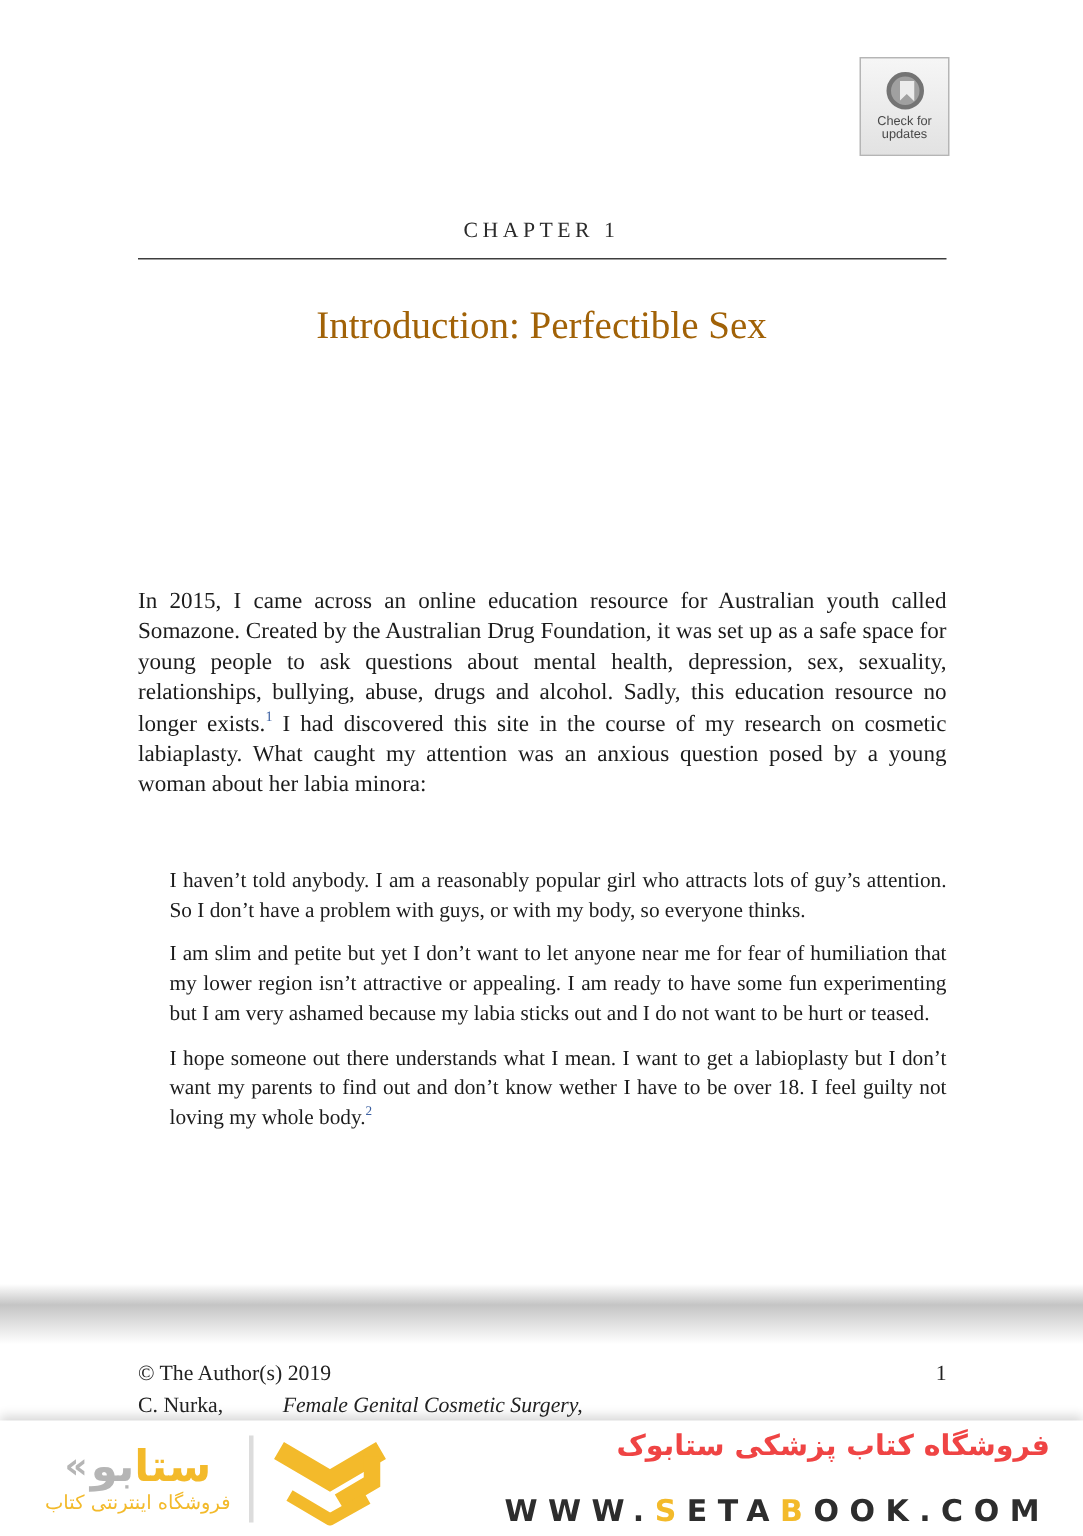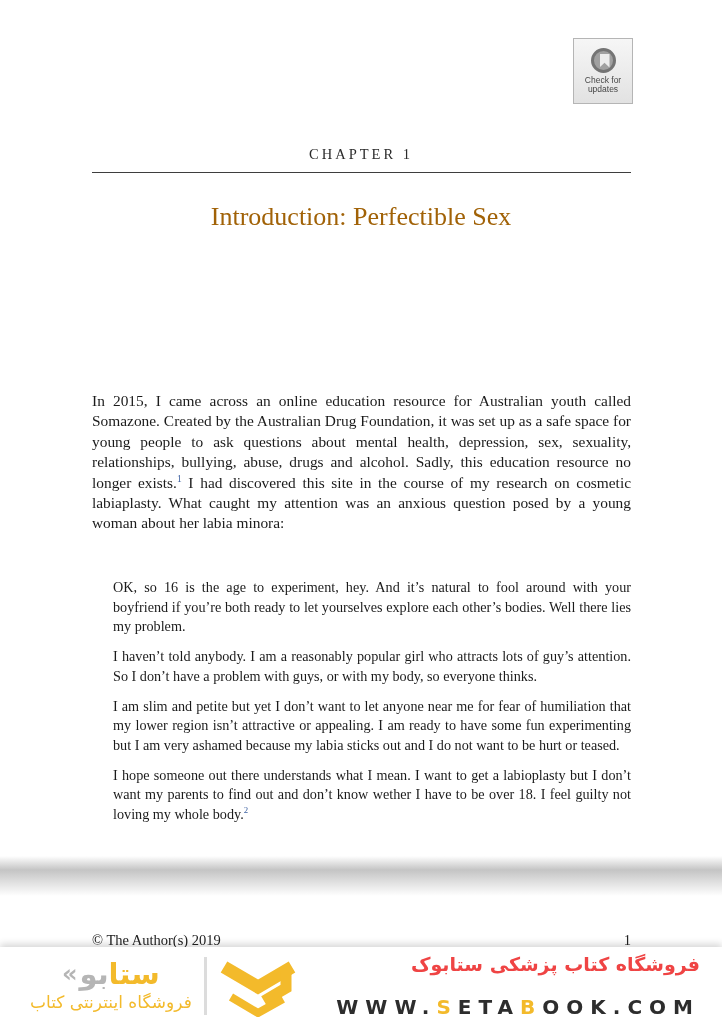--- a/index.html
+++ b/index.html
@@ -40,37 +40,37 @@
     font-size:14.2px; line-height:19.7px; text-align:justify; }
   .quotes p { margin:0 0 10px 0; }
 
   
   .shadow-band { position:absolute; top:856px; left:0; width:722px; height:40px;
     background:linear-gradient(180deg, rgba(255,255,255,0) 0%, rgba(193,193,193,0.95) 35%, rgba(255,255,255,1) 100%); }
 
   
   .footer { position:absolute; top:907px; left:92px; width:539px; font-size:14.5px;
     line-height:19px; color:#222; }
-  .footer .row1 { display:flex; justify-content:space-between;margin-top:24px; }
+  .footer .row1 { display:flex; justify-content:space-between; }
   .footer .row2 { margin-top:2px; }
   .footer .row2 em { font-style:italic;margin-left:36px; }
 
   
   .banner { position:absolute; left:0; top:947px; width:722px; height:77px; background:#fff;
     box-shadow:0 -3px 7px rgba(0,0,0,0.16);
     display:flex; align-items:center; justify-content:space-between;
     padding:0 22px 0 30px; }
   .logo-cluster { display:flex; align-items:center; gap:12px; }
   .logo-textcol { display:flex; flex-direction:column; align-items:center; }
   .logo-wordmark { display:flex; align-items:flex-end;
     font-family:"DejaVu Sans", sans-serif; font-weight:bold; font-size:29px; line-height:30px; }
   .logo-wordmark .g { color:var(--logo-gray); }
   .logo-wordmark .y { color:var(--accent); }
   .logo-wordmark .chev { font-size:24px; margin-right:2px; }
-  .logo-tagline { font-family:"DejaVu Sans", sans-serif; font-size:17px; color:var(--accent);
+  .logo-tagline { font-family:"DejaVu Sans", sans-serif; font-size:13px; color:var(--accent);
     margin-top:3px; }
   .logo-divider { width:3px; height:58px; background:#dcdcdc; }
 
   .banner-right { display:flex; flex-direction:column; align-items:flex-end; }
   .store-title { font-family:"DejaVu Sans", sans-serif; font-size:19px; font-weight:bold;
     color:#ef4444; direction:rtl; }
   .store-url { font-family:"DejaVu Sans", sans-serif; font-size:20px; font-weight:bold;
     letter-spacing:7px; color:#2d2d2d; margin-top:20px; white-space:nowrap; }
   .store-url .accent { color:var(--accent); }
 </style>
@@ -85,21 +85,20 @@
   </div>
 </div>
 
 <div class="chapter-label">CHAPTER 1</div>
 <div class="rule"></div>
 <div class="page-title">Introduction: Perfectible Sex</div>
 
 <div class="intro"><span>In 2015, I came across an online education resource for Australian youth called Somazone. Created by the Australian Drug Foundation, it was set up as a safe space for young people to ask questions about mental health, depression, sex, sexuality, relationships, bullying, abuse, drugs and alcohol. Sadly, this education resource no longer exists.</span><sup class="fnref">1</sup><span> I had discovered this site in the course of my research on cosmetic labiaplasty. What caught my attention was an anxious question posed by a young woman about her labia minora:</span></div>
 
 <div class="quotes">
-    <p><span>OK, so 16 is the age to experiment, hey. And it’s natural to fool around with your boyfriend if you’re both ready to let yourselves explore each other’s bodies. Well there lies my problem.</span></p>
     <p><span>I haven’t told anybody. I am a reasonably popular girl who attracts lots of guy’s attention. So I don’t have a problem with guys, or with my body, so everyone thinks.</span></p>
     <p><span>I am slim and petite but yet I don’t want to let anyone near me for fear of humiliation that my lower region isn’t attractive or appealing. I am ready to have some fun experimenting but I am very ashamed because my labia sticks out and I do not want to be hurt or teased.</span></p>
     <p><span>I hope someone out there understands what I mean. I want to get a labioplasty but I don’t want my parents to find out and don’t know wether I have to be over 18. I feel guilty not loving my whole body.</span><sup class="fnref">2</sup></p>
   </div>
 
 <div class="shadow-band"></div>
 
 <div class="footer">
   <div class="row1">
     <span>© The Author(s) 2019</span>

